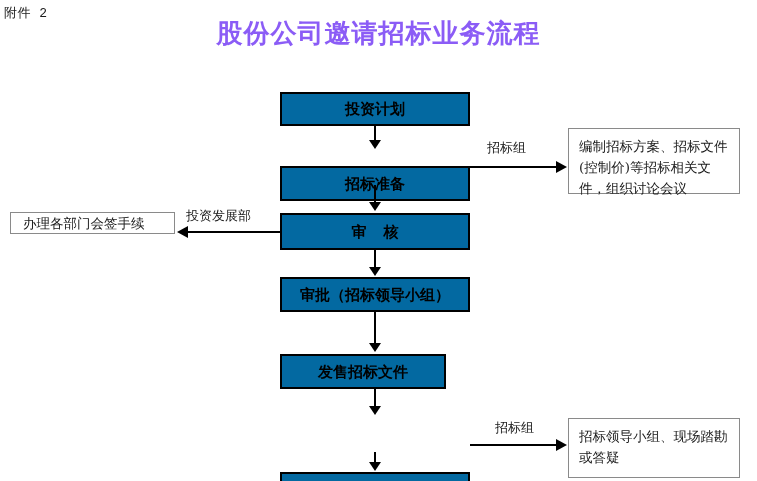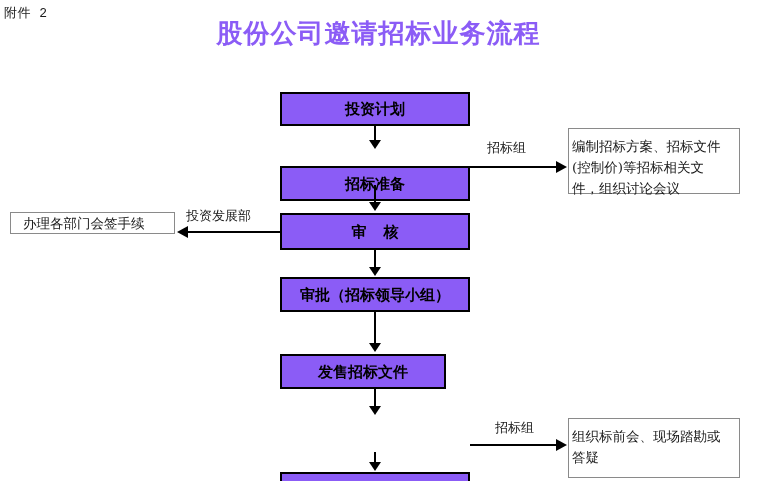--- a/index.html
+++ b/index.html
@@ -40,21 +40,21 @@
     font-weight: bold;
     color: #8b5cf6;
     letter-spacing: 1px;
   }
 
   
   .proc-box {
     position: absolute;
     box-sizing: border-box;
     border: 2px solid #000000;
-    background: #8b5cf6;
+    background: #0369a1;
     display: flex;
     align-items: center;
     justify-content: center;
     font-family: "DejaVu Sans", sans-serif;
     font-weight: bold;
     font-size: 15px;
     color: #000000;
     text-align: center;
     line-height: 1.2;
   }
@@ -66,21 +66,21 @@
   
   .note-box {
     position: absolute;
     box-sizing: border-box;
     border: 1px solid #8a8a8a;
     background: #ffffff;
     font-family: "DejaVu Serif", serif;
     font-size: 13.5px;
     color: #1a1a1a;
     line-height: 1.55;
-    padding: 7px 9px 6px 3px;
+    padding: 7px 9px 6px 10px;
     text-align: left;
   }
   .note-box.centered {
     display: flex;
     align-items: center;
     padding: 0 0 0 12px;
   }
 
   
   .v-line {
@@ -175,15 +175,15 @@
   <div class="note-box centered" style="left:10px; top:212px; width:165px; height:22px;">办理各部门会签手续</div>
 
   <div class="edge-label" style="left:186px; top:207px;">投资发展部</div>
   <div class="h-line" style="left:188px; top:231px; width:92px;"></div>
   <div class="arrow-left" style="left:177px; top:226px;"></div>
 
   <div class="edge-label" style="left:495px; top:419px;">招标组</div>
   <div class="h-line" style="left:470px; top:444px; width:88px;"></div>
   <div class="arrow-right" style="left:556px; top:439px;"></div>
 
-  <div class="note-box" style="left:568px; top:418px; width:172px; height:60px;">组织标前会、现场踏勘或答疑</div>
+  <div class="note-box" style="left:568px; top:418px; width:172px; height:60px;">招标领导小组、现场踏勘或答疑</div>
 
 </div>
 
 </body></html>

